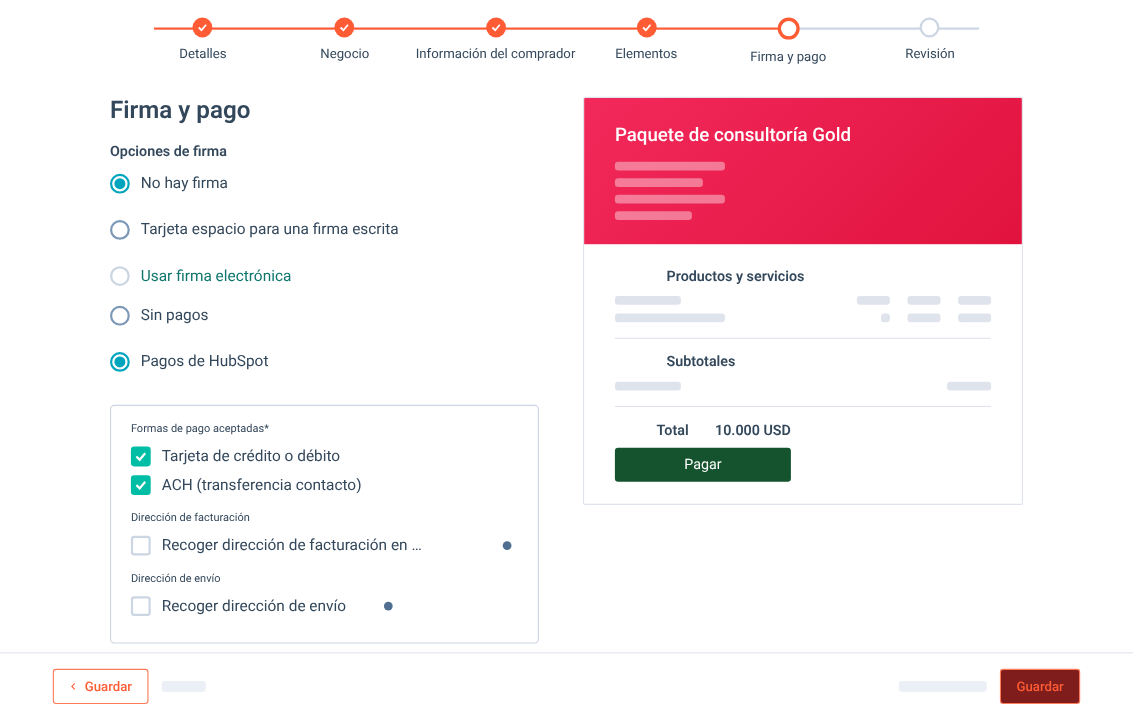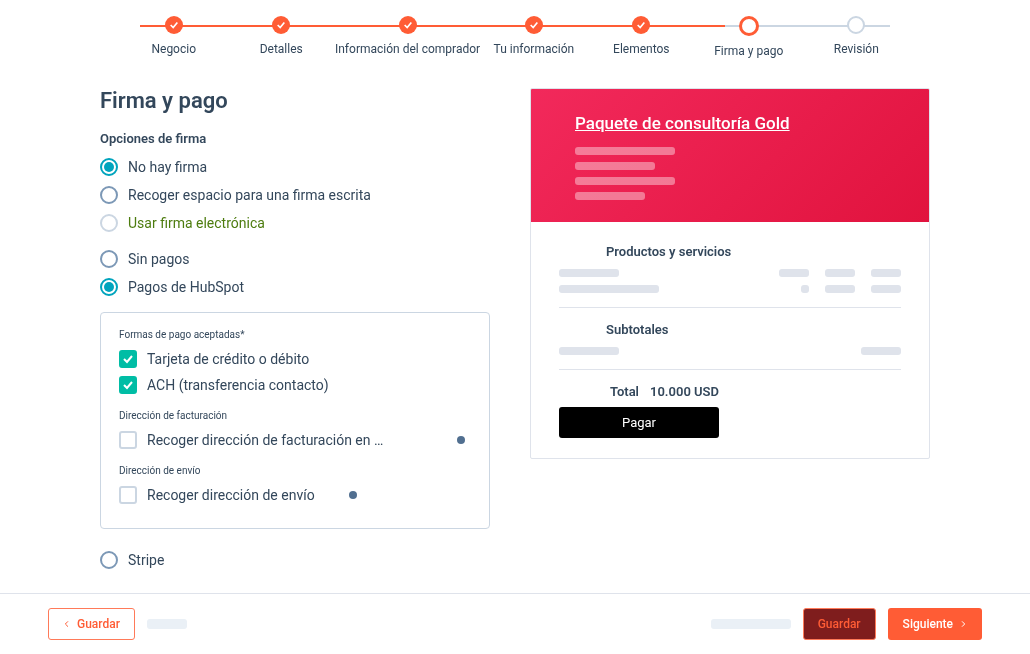--- a/index.html
+++ b/index.html
@@ -19,56 +19,56 @@
 .check-svg { width: 10px; height: 10px; }
 
 
 .main { display: flex; padding: 20px 100px 0; gap: 40px; }
 .left { flex: 1; max-width: 390px; }
 .right { flex: 1; }
 
 
 .page-title { font-size: 22px; font-weight: 600; color: #33475b; margin-bottom: 18px; }
 .section-label { font-size: 13px; font-weight: 600; margin-bottom: 12px; }
-.radio-group { display: flex; flex-direction: column; gap: 10px; margin-bottom: 18px; }
+.radio-group { display: flex; flex-direction: column; gap: 24px; margin-bottom: 18px; }
 .radio-row { display: flex; align-items: center; gap: 10px; cursor: pointer; }
 .radio { width: 18px; height: 18px; border-radius: 50%; border: 2px solid #7c98b6; display: flex; align-items: center; justify-content: center; flex-shrink: 0; }
 .radio.selected { border-color: #00a4bd; }
 .radio.selected::after { content: ""; width: 10px; height: 10px; border-radius: 50%; background: #00a4bd; }
 .radio.disabled { border-color: #cbd6e2; }
 .radio-label { font-size: 14px; color: #33475b; }
-.radio-label.disabled { color: #4d7c0f; }
+.radio-label.disabled { color: #0f766e; }
 
 .section-label.pay { margin-left: -8px; }
 
 
 .pay-box { border: 1px solid #cbd6e2; border-radius: 4px; padding: 16px 18px; margin: 6px 0 12px 0; }
 .pay-box .sub-title { font-size: 10px; font-weight: 400; margin-bottom: 10px; }
 .check-row { display: flex; align-items: center; gap: 10px; margin-bottom: 8px; }
 .checkbox { width: 18px; height: 18px; border-radius: 3px; border: 2px solid #cbd6e2; display: flex; align-items: center; justify-content: center; flex-shrink: 0; }
 .checkbox.checked { background: #00bda5; border-color: #00bda5; }
 .checkbox.checked svg { width: 12px; height: 12px; }
 .check-label { font-size: 14px; }
 .pay-box .group { margin-top: 16px; }
 .info-dot { width: 8px; height: 8px; border-radius: 50%; background: #516f90; margin-left: auto; margin-right: 6px; flex-shrink:0; }
 .truncate { white-space: nowrap; overflow: hidden; text-overflow: ellipsis; max-width: 240px; }
 
 
 .preview { border: 1px solid #dfe3eb; border-radius: 2px; overflow: hidden; background: #fff; }
-.preview-header { background: #f2295b; background: linear-gradient(135deg, #f2295b, #e1133e); color: #fff; padding: 24px 44px 22px; text-decoration: underline; }
+.preview-header { background: #f2295b; background: linear-gradient(135deg, #f2295b, #e1133e); color: #fff; padding: 24px 28px 22px; }
 .preview-title { font-size: 17px; font-weight: 500; margin-bottom: 14px; }
 .ph { background: rgba(255,255,255,0.4); border-radius: 3px; height: 8px; margin-bottom: 7px; }
 .preview-body { padding: 22px 28px 20px; }
 .body-label { font-size: 13px; font-weight: 600; margin-bottom: 10px; padding-left: 47px; }
 .gray-ph { background: #dfe3eb; border-radius: 3px; height: 8px; }
 .row { display: flex; align-items: center; gap: 16px; margin-bottom: 8px; }
 .hr { height: 1px; background: #dfe3eb; margin: 14px 0; }
-.total-row { display: flex; justify-content: flex-end; gap: 11px; font-size: 13px; font-weight: 600; margin-bottom: 8px; }
+.total-row { display: flex; justify-content: flex-end; gap: 24px; font-size: 13px; font-weight: 600; margin-bottom: 8px; }
 .contact { font-size: 12px; line-height: 1.5; }
-.pay-btn { background: #000000; color: #fff; text-align: center; padding: 8px 0; border-radius: 3px; font-size: 13px; margin-top: 0; cursor: pointer; }
+.pay-btn { background: #14532d; color: #fff; text-align: center; padding: 8px 0; border-radius: 3px; font-size: 13px; margin-top: 0; cursor: pointer; }
 .avatar { width: 30px; height: 30px; border-radius: 50%; background: #eaf0f6; display: flex; align-items: center; justify-content: center; margin-top: 12px; }
 .avatar svg { width: 18px; height: 18px; fill: #99acc2; }
 .outline-btn { display:inline-block; border: 2px solid #f2295b; border-radius: 3px; height: 10px; }
 
 
 .footer { position: absolute; bottom: 0; left: 0; right: 0; border-top: 1px solid #dfe3eb; padding: 14px 48px; display: flex; align-items: center; gap: 12px; background: #fff; }
 .btn { font-size: 12px; padding: 8px 14px; border-radius: 3px; cursor: pointer; display: inline-flex; align-items: center; gap: 6px; border: 1px solid transparent; font-weight: 500; }
 .btn-back { border-color: #ff7a59; color: #ff5c35; background: #fff; }
 .btn-save { border-color: #ff7a59; color: #ff5c35; background: #7f1d1d; }
 .btn-next { background: #ff5c35; color: #fff; }
@@ -81,45 +81,37 @@
 <div class="container">
 
 <div class="step-line"></div>
 <div class="stepper">
   <div class="step">
     <div class="step-circle step-done">
           <svg class="check-svg" viewBox="0 0 24 24" fill="none" stroke="white" stroke-width="4">
             <polyline points="4,12 10,18 20,6"></polyline>
           </svg>
         </div>
+    <div class="step-label">Detalles</div>
+  </div>
+  <div class="step">
+    <div class="step-circle step-done">
+          <svg class="check-svg" viewBox="0 0 24 24" fill="none" stroke="white" stroke-width="4">
+            <polyline points="4,12 10,18 20,6"></polyline>
+          </svg>
+        </div>
     <div class="step-label">Negocio</div>
   </div>
   <div class="step">
     <div class="step-circle step-done">
           <svg class="check-svg" viewBox="0 0 24 24" fill="none" stroke="white" stroke-width="4">
             <polyline points="4,12 10,18 20,6"></polyline>
           </svg>
         </div>
-    <div class="step-label">Detalles</div>
-  </div>
-  <div class="step">
-    <div class="step-circle step-done">
-          <svg class="check-svg" viewBox="0 0 24 24" fill="none" stroke="white" stroke-width="4">
-            <polyline points="4,12 10,18 20,6"></polyline>
-          </svg>
-        </div>
     <div class="step-label">Información del comprador</div>
-  </div>
-  <div class="step">
-    <div class="step-circle step-done">
-          <svg class="check-svg" viewBox="0 0 24 24" fill="none" stroke="white" stroke-width="4">
-            <polyline points="4,12 10,18 20,6"></polyline>
-          </svg>
-        </div>
-    <div class="step-label">Tu información</div>
   </div>
   <div class="step">
     <div class="step-circle step-done">
           <svg class="check-svg" viewBox="0 0 24 24" fill="none" stroke="white" stroke-width="4">
             <polyline points="4,12 10,18 20,6"></polyline>
           </svg>
         </div>
     <div class="step-label">Elementos</div>
   </div>
   <div class="step">
@@ -138,21 +130,21 @@
     <h1 class="page-title">Firma y pago</h1>
 
     <div class="section-label">Opciones de firma</div>
     <div class="radio-group">
       <div class="radio-row">
         <div class="radio selected"></div>
         <div class="radio-label">No hay firma</div>
       </div>
       <div class="radio-row">
         <div class="radio"></div>
-        <div class="radio-label">Recoger espacio para una firma escrita</div>
+        <div class="radio-label">Tarjeta espacio para una firma escrita</div>
       </div>
       <div class="radio-row">
         <div class="radio disabled"></div>
         <div class="radio-label disabled">Usar firma electrónica</div>
       </div>
     </div>
 
     <div class="radio-group" style="margin-bottom:0;margin-top:11px;">
       <div class="radio-row">
         <div class="radio"></div>
@@ -261,21 +253,15 @@
           <polyline points="15,4 7,12 15,20"></polyline>
         </svg>
     <span>Guardar</span>
   </div>
   <div class="footer-ph" style="width:40px;"></div>
   <div class="spacer"></div>
   <div class="footer-ph" style="width:80px;"></div>
   <div class="btn btn-save">
     <span>Guardar</span>
   </div>
-  <div class="btn btn-next">
-    <span>Siguiente</span>
-    <svg class="chev" viewBox="0 0 24 24" fill="none" stroke="white" stroke-width="3">
-          <polyline points="9,4 17,12 9,20"></polyline>
-        </svg>
-  </div>
 </div>
 
 </div>
 
 </body></html>

